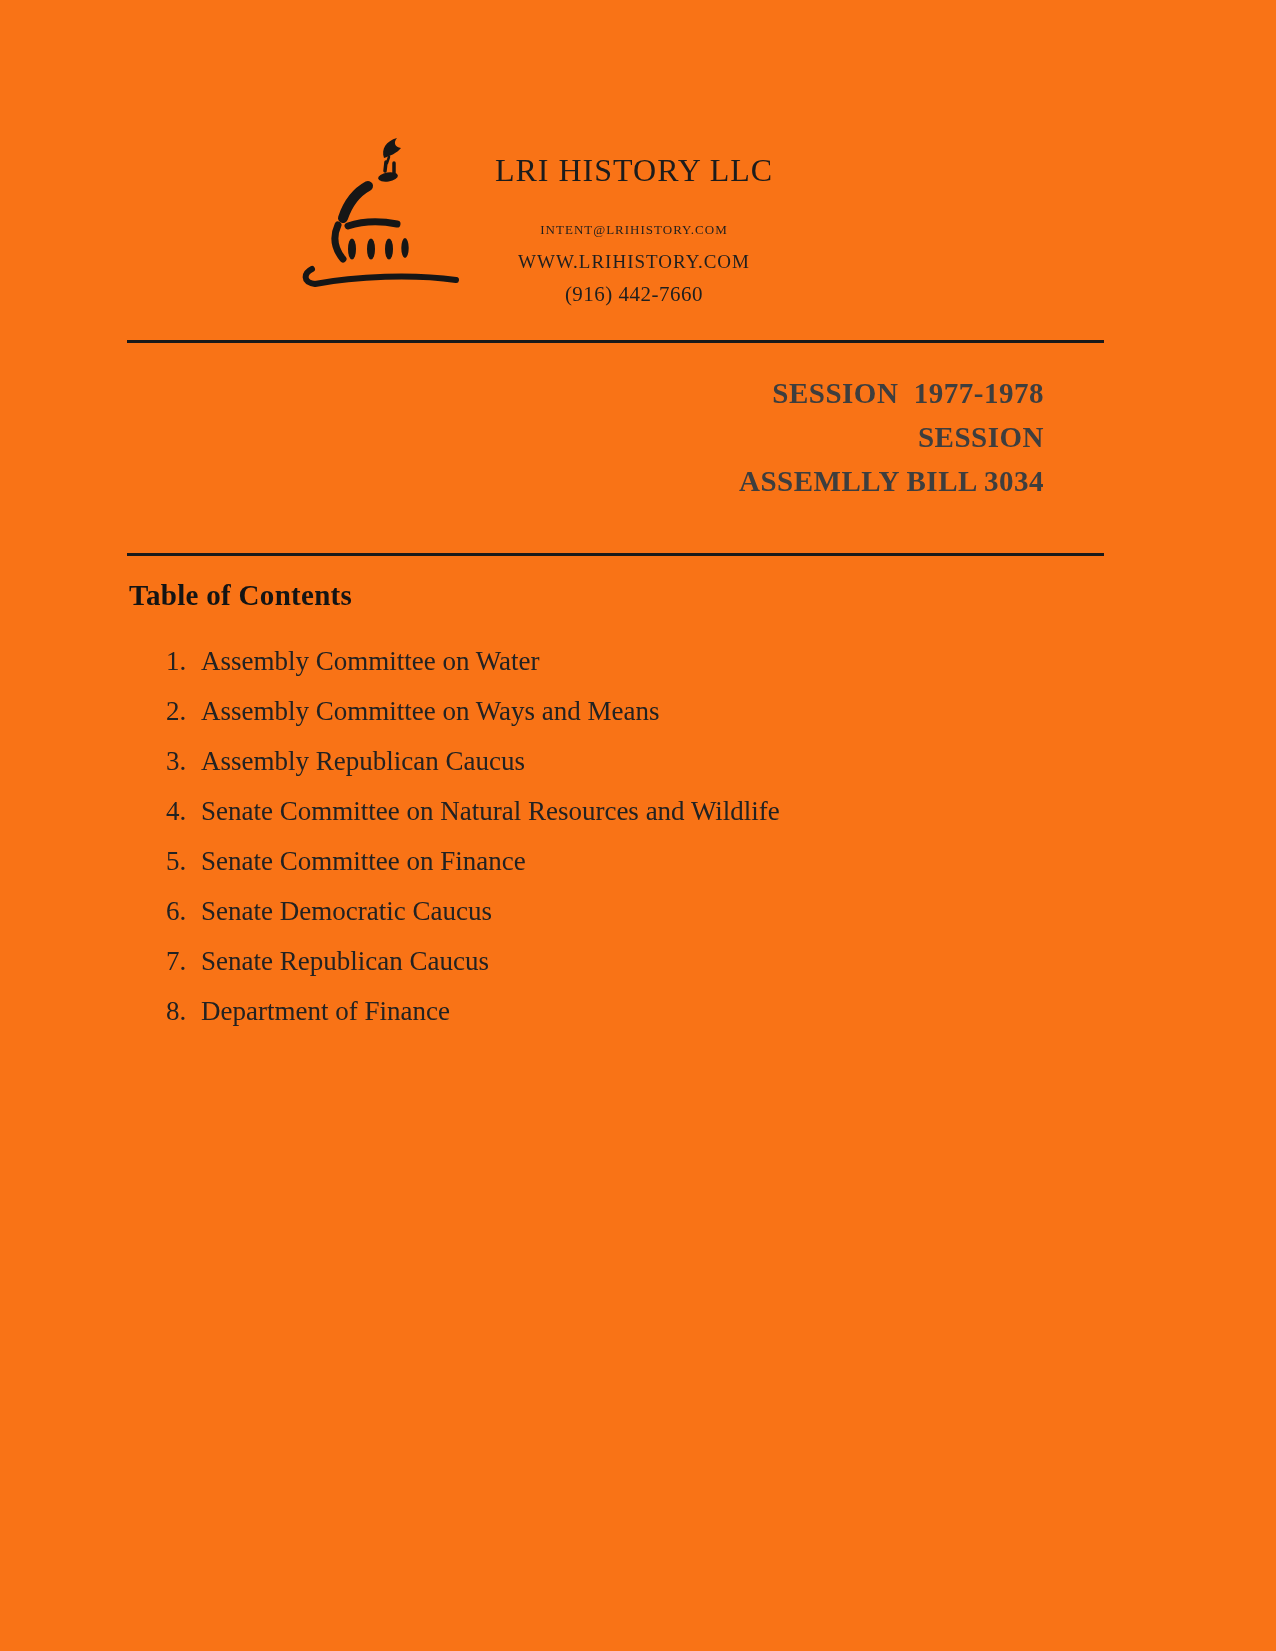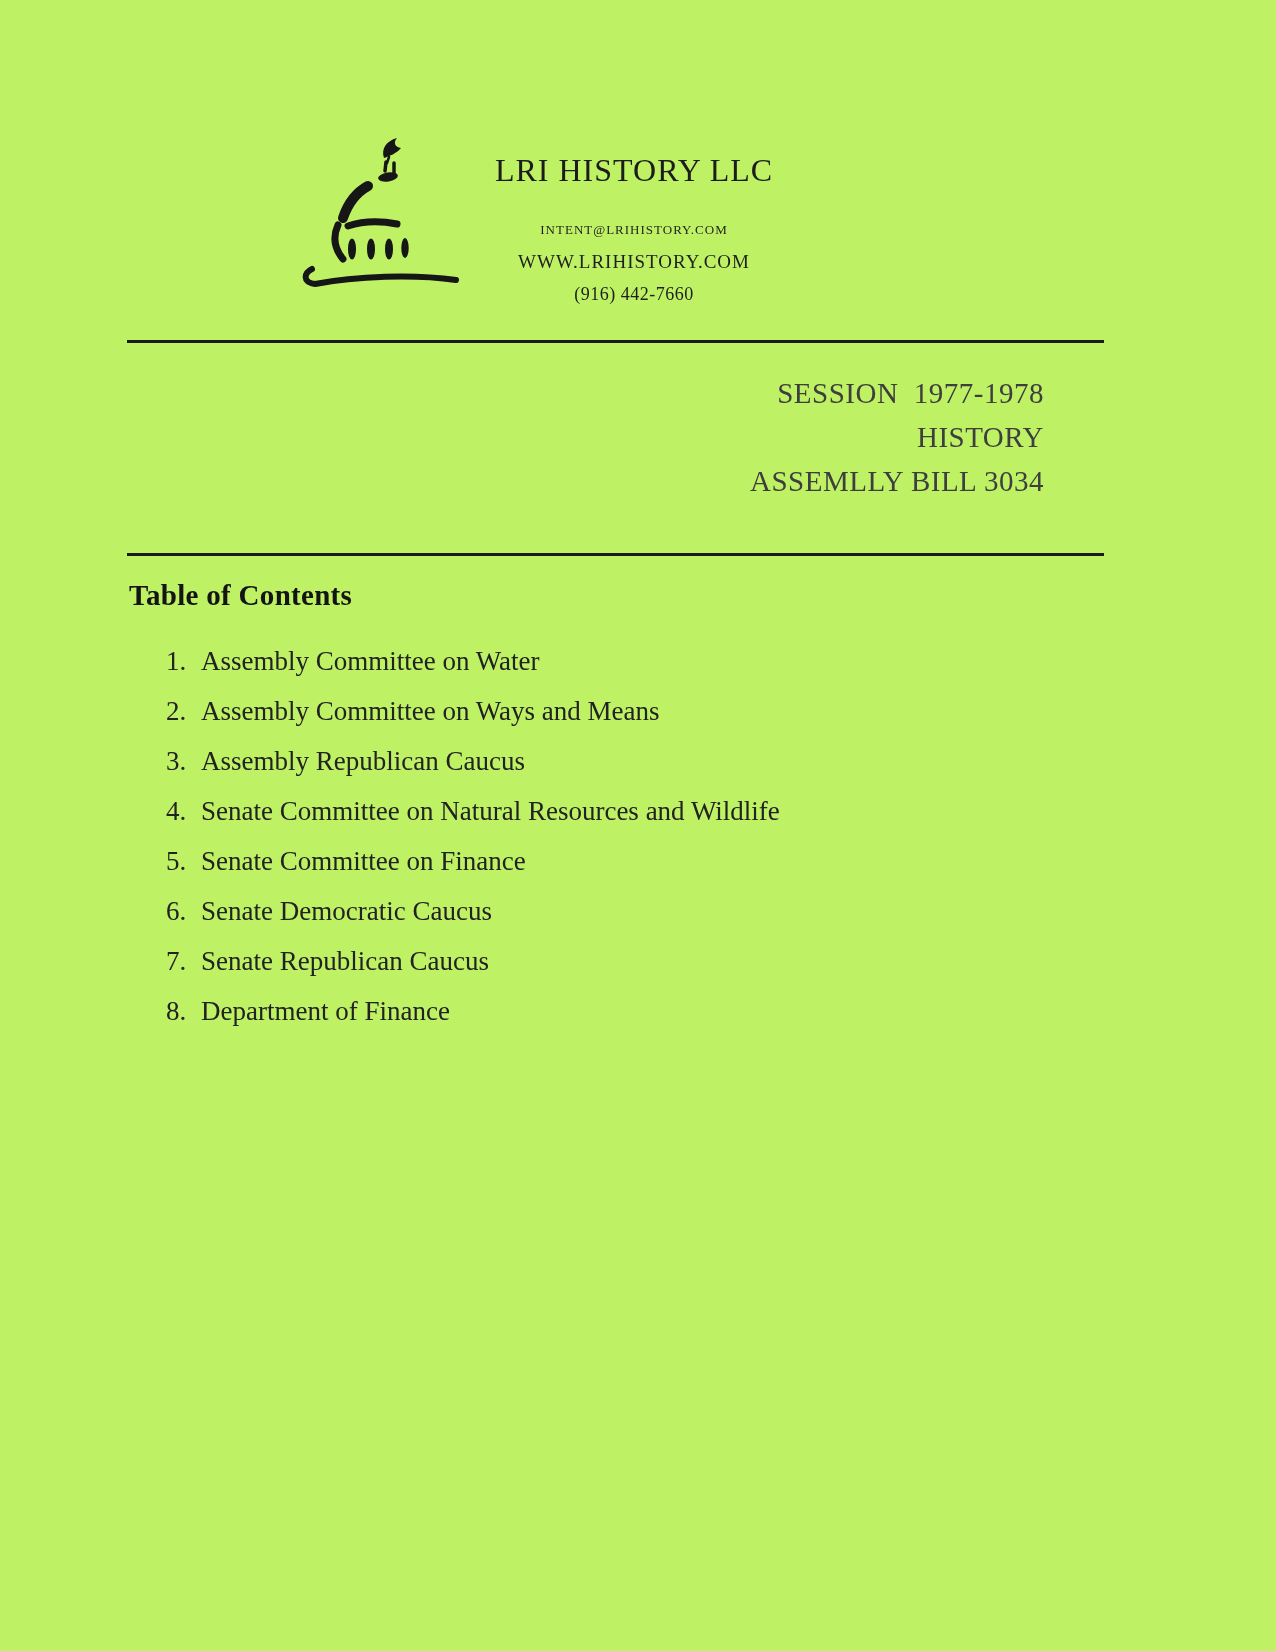--- a/index.html
+++ b/index.html
@@ -8,21 +8,21 @@
     width: 1276px;
     height: 1651px;
     position: relative;
     font-family: "Liberation Serif", "DejaVu Serif", serif;
     color: #1f1f1f;
     overflow: hidden;
   }
   .page {
     position: absolute;
     inset: 0;
-    background: #bef264;
+    background: #f97316;
   }
 
   
   .logo {
     position: absolute;
     left: 296px;
     top: 130px;
     width: 168px;
     height: 162px;
   }
@@ -52,21 +52,21 @@
   .org-website {
     margin-top: 8px;
     font-size: 19px;
     letter-spacing: 1px;
     line-height: 24px;
     white-space: nowrap;
     text-align: center;
   }
   .org-phone {
     margin-top: 9px;
-    font-size: 18px;
+    font-size: 21px;
     letter-spacing: 0.5px;
     line-height: 22px;
     white-space: nowrap;
   }
 
   
   .rule {
     position: absolute;
     left: 127px;
     width: 977px;
@@ -79,21 +79,21 @@
 
   
   .session-block {
     position: absolute;
     top: 371px;
     right: 232px;
     text-align: right;
   }
   .session-line {
     font-size: 29px;
-    font-weight: normal;
+    font-weight: bold;
     line-height: 44px;
     color: #3e3e3e;
     white-space: pre; 
     letter-spacing: 0.5px;
   }
 
   
   .toc {
     position: absolute;
     left: 129px;
@@ -161,21 +161,21 @@
     <div class="org-website">WWW.LRIHISTORY.COM</div>
     <div class="org-phone">(916) 442-7660</div>
   </div>
 
   <div class="rule rule-top"></div>
 
   <div class="session-block">
 
       <div class="session-line">SESSION  1977-1978</div>
 
-      <div class="session-line">HISTORY</div>
+      <div class="session-line">SESSION</div>
 
       <div class="session-line">ASSEMLLY BILL 3034</div>
     </div>
 
   <div class="rule rule-bottom"></div>
 
   <div class="toc">
     <h2 class="toc-title">Table of Contents</h2>
     <ol class="toc-list">
 

